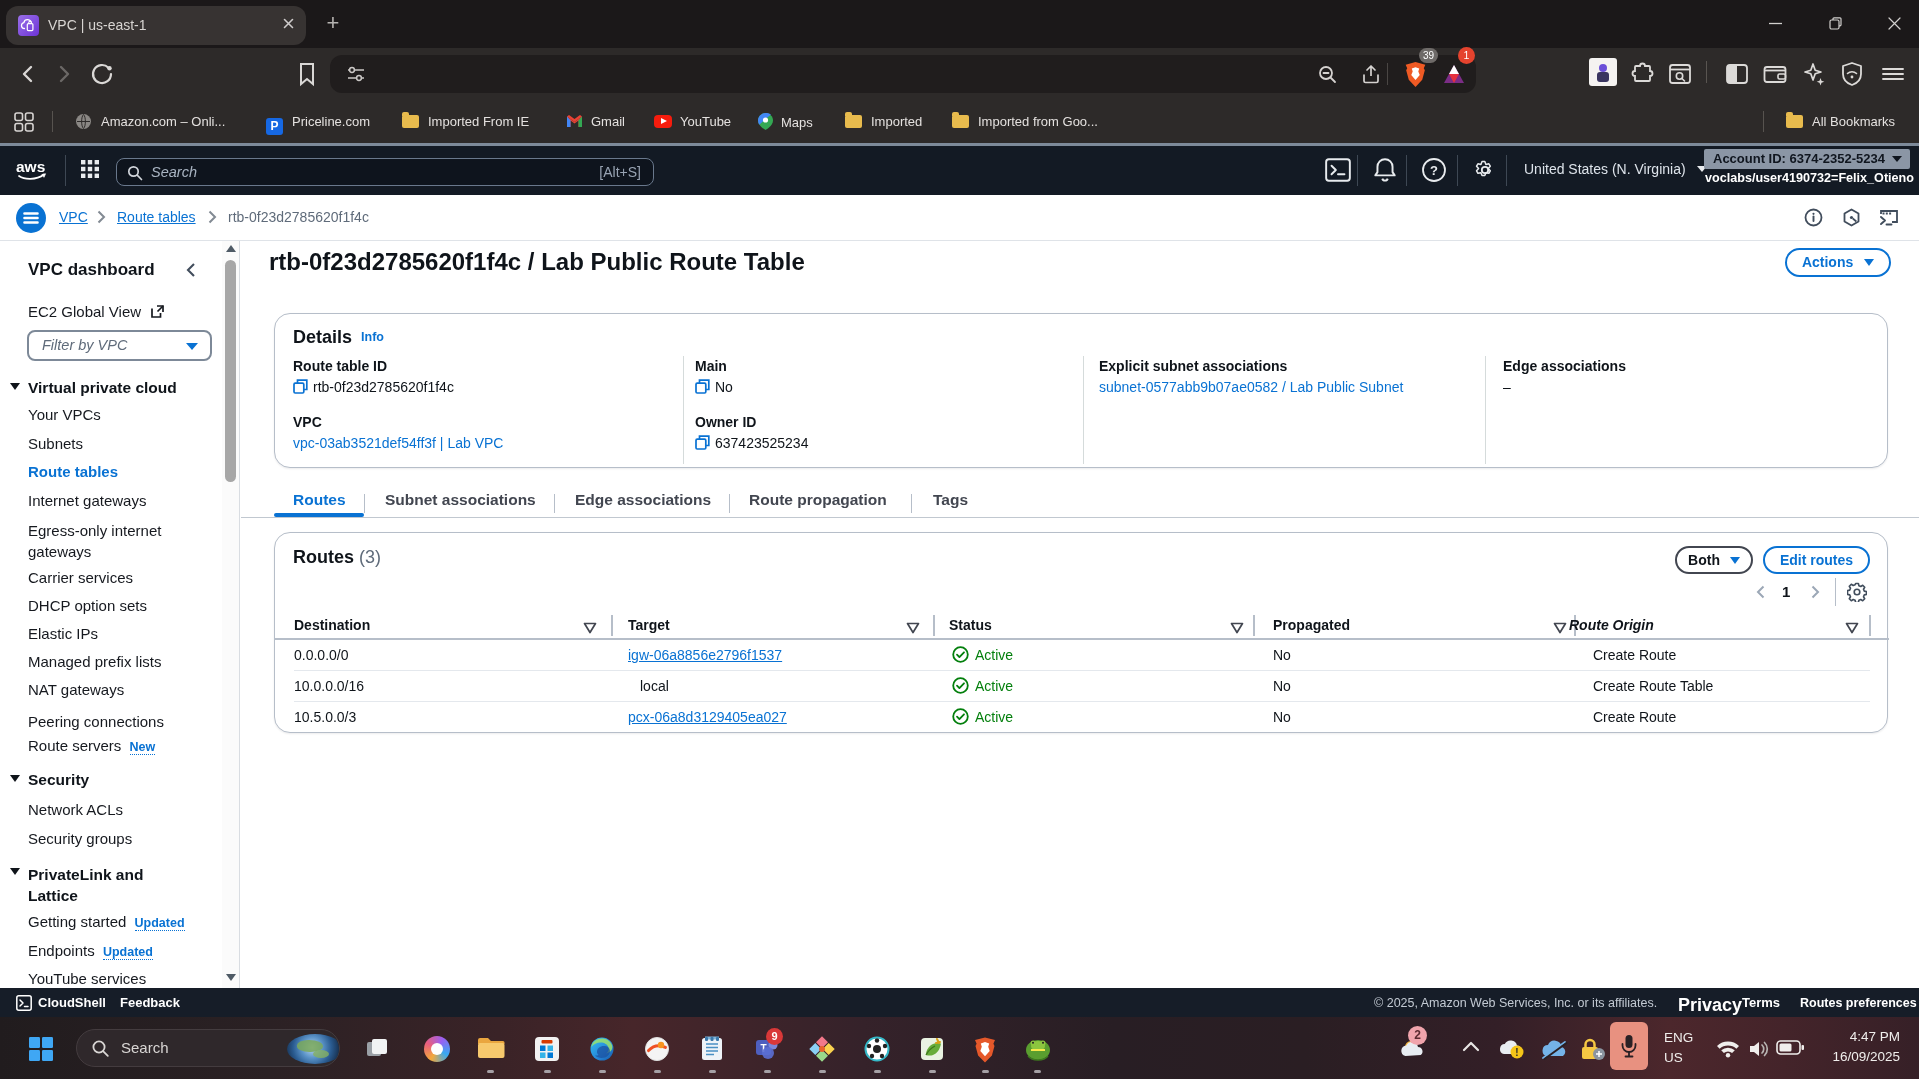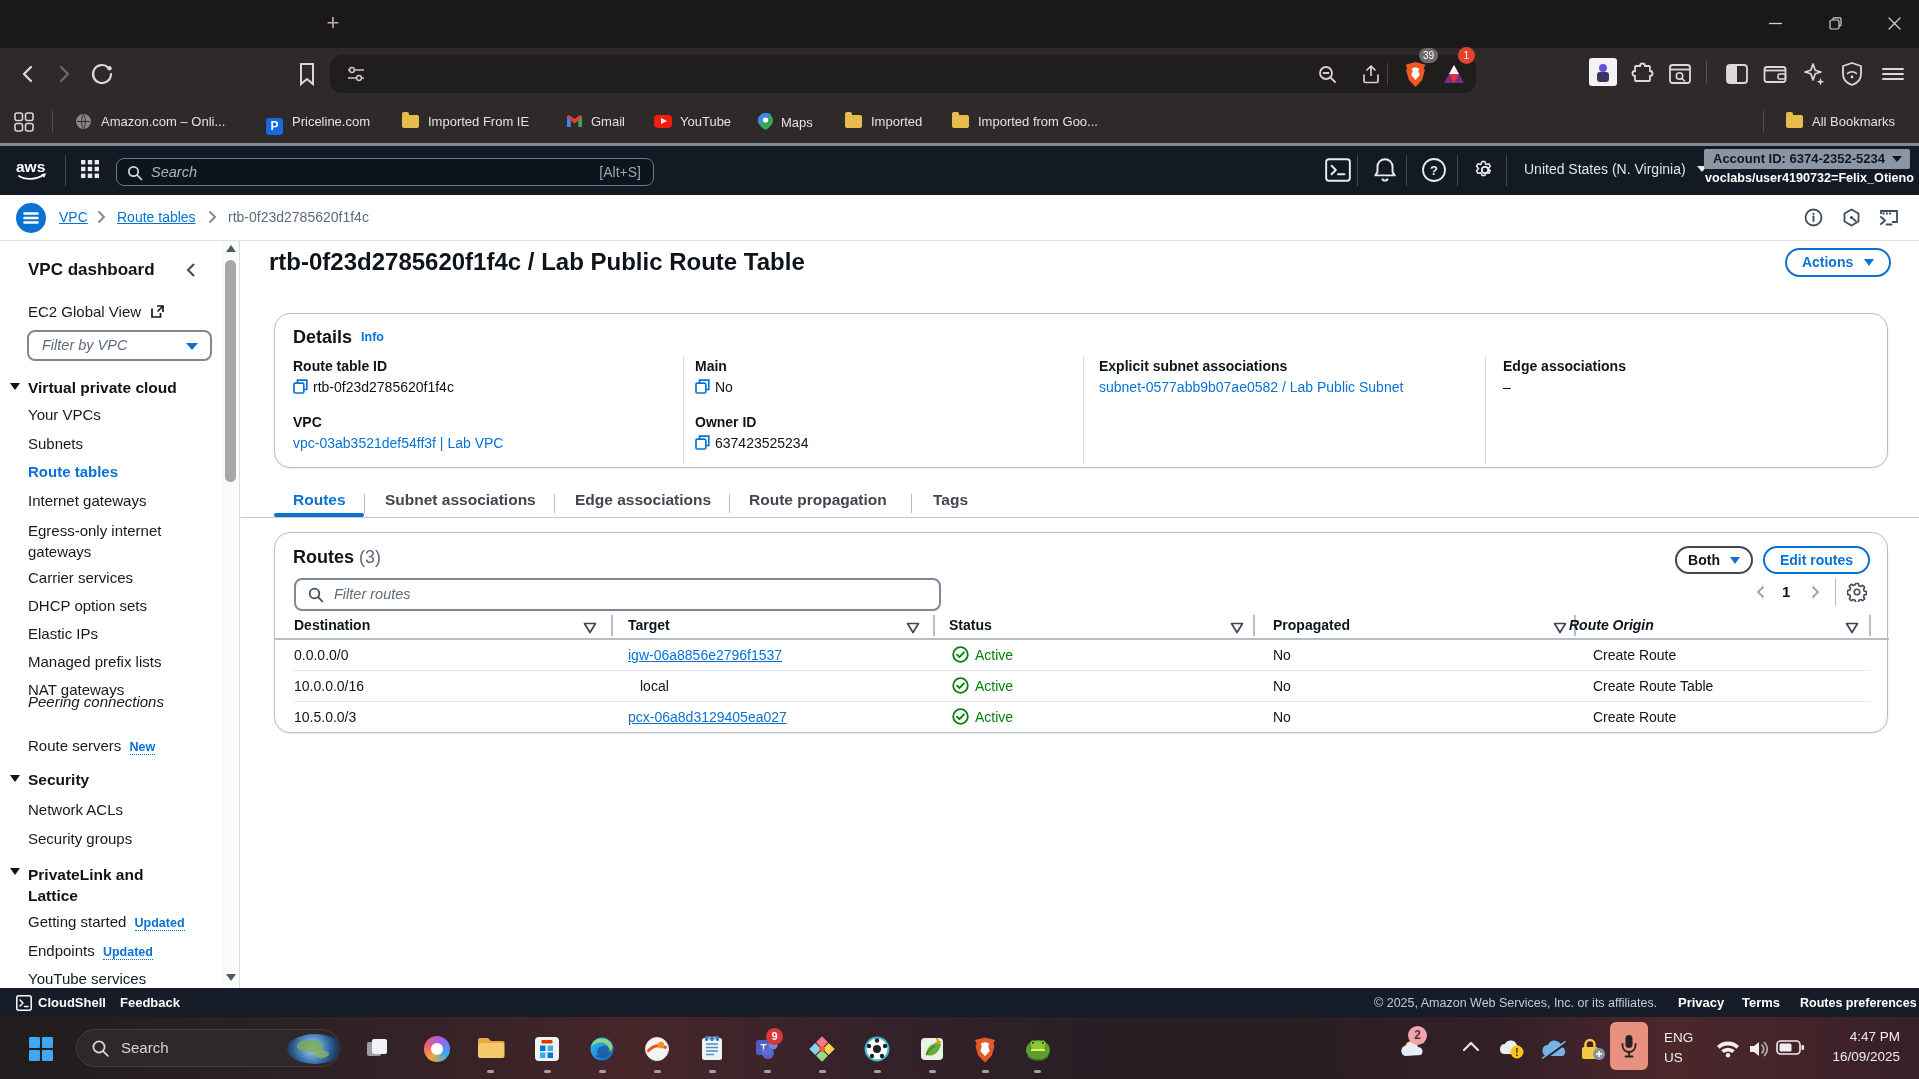--- a/index.html
+++ b/index.html
@@ -69,20 +69,33 @@
 .taskbar { left:0; top:1017px; width:1919px; height:62px;
   background:linear-gradient(90deg,#211c1e 0%,#2b2124 14%,#3a2327 26%,#47262a 33%,#35222a 45%,#281e24 58%,#2a1e23 68%,#331f27 78%,#4c272c 87%,#44242a 93%,#362027 100%); }
 .tico { top:19px; width:26px; height:26px; border-radius:5px; position:absolute;}
 .trun { top:53px; width:7px; height:3px; border-radius:2px; background:#a5a0a5; position:absolute;}
 </style>
 </head>
 <body>
 <div class="page">
 
 <div class="ab tabbar">
+  <div class="ab tab">
+    <div class="ab favicon">
+      <svg width="21" height="21" viewBox="0 0 21 21">
+            <path d="M6.5 13.5c-1.7 0-3-1.3-3-3 0-1.5 1-2.7 2.4-2.95C6.2 5.9 7.7 4.7 9.5 4.7c1.6 0 3 .95 3.6 2.4" fill="none" stroke="#fff" stroke-width="1.3" stroke-linecap="round"></path>
+            <rect x="9.3" y="8.6" width="5.6" height="7" rx="1" fill="none" stroke="#fff" stroke-width="1.2"></rect>
+            <path d="M10.8 8.5v-1a1.3 1.3 0 0 1 2.6 0v1" fill="none" stroke="#fff" stroke-width="1.1"></path>
+          </svg>
+    </div>
+    <div class="ab tabtitle">VPC | us-east-1</div>
+    <div class="ab tabclose"><svg width="13" height="13" viewBox="0 0 13 13">
+            <path d="M2.5 2.5l8 8M10.5 2.5l-8 8" stroke="#cfcccc" stroke-width="1.6" stroke-linecap="round"></path>
+          </svg></div>
+  </div>
   <div class="ab newtab">+</div>
   <div class="ab winctl" style="left:1768px;"><svg width="15" height="15" viewBox="0 0 15 15">
           <path d="M1 7.5h13" stroke="#d2d0ce" stroke-width="1.3"></path>
         </svg></div>
   <div class="ab winctl" style="left:1828px;"><svg width="15" height="15" viewBox="0 0 15 15">
           <rect x="2" y="4" width="9" height="9" rx="1.5" fill="none" stroke="#d2d0ce" stroke-width="1.2"></rect>
           <path d="M5 4V2.8a1 1 0 0 1 1-1h6a1 1 0 0 1 1 1v6a1 1 0 0 1-1 1h-1" fill="none" stroke="#d2d0ce" stroke-width="1.2"></path>
         </svg></div>
   <div class="ab winctl" style="left:1887px;"><svg width="15" height="15" viewBox="0 0 15 15">
           <path d="M2 2l11 11M13 2L2 13" stroke="#d2d0ce" stroke-width="1.2" stroke-linecap="round"></path>
@@ -317,21 +330,21 @@
   <div class="ab sitem" style="top:165px;">Your VPCs</div>
   <div class="ab sitem" style="top:194px;">Subnets</div>
   <div class="ab sitem" style="top:222px;color:#0972d3;font-weight:bold;">Route tables</div>
   <div class="ab sitem" style="top:251px;">Internet gateways</div>
   <div class="ab sitem" style="top:280px;line-height:20.5px;">Egress-only internet<br>gateways</div>
   <div class="ab sitem" style="top:328px;">Carrier services</div>
   <div class="ab sitem" style="top:356px;">DHCP option sets</div>
   <div class="ab sitem" style="top:384px;">Elastic IPs</div>
   <div class="ab sitem" style="top:412px;">Managed prefix lists</div>
   <div class="ab sitem" style="top:440px;">NAT gateways</div>
-  <div class="ab sitem" style="top:452px;font-style:italic;">Peering connections</div>
+  <div class="ab sitem" style="top:472px;">Peering connections</div>
   <div class="ab sitem" style="top:496px;">Route servers <span style="color:#0972d3;font-size:12.5px;font-weight:bold;border-bottom:1.5px dotted #0972d3;margin-left:4px;">New</span></div>
   <div class="ab stri" style="top:534px;"></div>
   <div class="ab shead" style="top:530px;">Security</div>
   <div class="ab sitem" style="top:560px;">Network ACLs</div>
   <div class="ab sitem" style="top:589px;">Security groups</div>
   <div class="ab stri" style="top:627px;"></div>
   <div class="ab shead" style="top:623px;line-height:21px;">PrivateLink and<br>Lattice</div>
   <div class="ab sitem" style="top:672px;">Getting started <span style="color:#0972d3;font-size:12.5px;font-weight:bold;border-bottom:1.5px dotted #0972d3;margin-left:4px;">Updated</span></div>
   <div class="ab sitem" style="top:701px;">Endpoints <span style="color:#0972d3;font-size:12.5px;font-weight:bold;border-bottom:1.5px dotted #0972d3;margin-left:4px;">Updated</span></div>
   <div class="ab sitem" style="top:729px;">YouTube services</div>
@@ -385,27 +398,20 @@
   <div class="ab" style="left:488px;top:253px;width:1px;height:19px;background:#b6bec9;"></div>
   <div class="ab" style="left:508px;top:250px;font-size:15.5px;font-weight:bold;color:#424650;">Route propagation</div>
   <div class="ab" style="left:670px;top:253px;width:1px;height:19px;background:#b6bec9;"></div>
   <div class="ab" style="left:692px;top:250px;font-size:15.5px;font-weight:bold;color:#424650;">Tags</div>
 
   <div class="ab card" style="left:33px;top:291px;width:1614px;height:201px;">
     <div class="ab" style="left:18px;top:14px;font-size:18px;font-weight:bold;color:#0f141a;">Routes <span style="font-weight:normal;color:#5f6b7a;">(3)</span></div>
     <div class="ab btn" style="left:1400px;top:13px;width:78px;height:28px;border:2px solid #424650;color:#0f141a;line-height:24px;border-radius:14px;">Both
       <span style="display:inline-block;margin-left:6px;width:0;height:0;border-left:5.5px solid transparent;border-right:5.5px solid transparent;border-top:7px solid #0972d3;vertical-align:1px;"></span></div>
     <div class="ab btn" style="left:1488px;top:13px;width:107px;height:28px;border:2px solid #0972d3;color:#0972d3;line-height:24px;border-radius:14px;">Edit routes</div>
-    <div class="ab" style="left:19px;top:45px;width:647px;height:33px;border:2px solid #7d8998;border-radius:8px;">
-      <svg class="ab" style="left:12px;top:7px;" width="16" height="16" viewBox="0 0 16 16">
-            <circle cx="6.5" cy="6.5" r="4.8" fill="none" stroke="#414d5c" stroke-width="1.8"></circle>
-            <path d="M10.2 10.2L14.3 14.3" stroke="#414d5c" stroke-width="1.8" stroke-linecap="round"></path>
-          </svg>
-      <div class="ab" style="left:38px;top:6px;font-size:14.5px;font-style:italic;color:#5f6b7a;">Filter routes</div>
-    </div>
     <svg class="ab" style="left:1479px;top:50px;" width="14" height="18" viewBox="0 0 14 18">
           <path d="M9.5 3.5L4 9l5.5 5.5" fill="none" stroke="#9ba7b6" stroke-width="2"></path>
         </svg>
     <div class="ab" style="left:1507px;top:50px;font-size:15px;font-weight:bold;color:#0f141a;">1</div>
     <svg class="ab" style="left:1533px;top:50px;" width="14" height="18" viewBox="0 0 14 18">
           <path d="M4.5 3.5L10 9l-5.5 5.5" fill="none" stroke="#9ba7b6" stroke-width="2"></path>
         </svg>
     <div class="ab" style="left:1560px;top:45px;width:1px;height:28px;background:#b6bec9;"></div>
     <svg class="ab" style="left:1572px;top:49px;" width="20" height="20" viewBox="0 0 20 20">
           <path d="M8.6 1.5h2.8l.5 2.2 1.9.8 1.9-1.2 2 2-1.2 1.9.8 1.9 2.2.5v2.8l-2.2.5-.8 1.9 1.2 1.9-2 2-1.9-1.2-1.9.8-.5 2.2H8.6l-.5-2.2-1.9-.8-1.9 1.2-2-2 1.2-1.9-.8-1.9-2.2-.5V8.6l2.2-.5.8-1.9-1.2-1.9 2-2 1.9 1.2 1.9-.8z" fill="none" stroke="#414d5c" stroke-width="1.6" stroke-linejoin="round"></path>
@@ -472,21 +478,21 @@
 </div>
 
 <div class="ab" style="left:0;top:988px;width:1919px;height:29px;background:#161d28;">
   <svg class="ab" style="left:16px;top:7px;" width="16" height="16" viewBox="0 0 16 16">
         <rect x="0.8" y="0.8" width="14.4" height="14.4" rx="2" fill="none" stroke="#fff" stroke-width="1.5"></rect>
         <path d="M4 5l3 3-3 3M8.5 11.5H12" fill="none" stroke="#fff" stroke-width="1.5" stroke-linecap="round" stroke-linejoin="round"></path>
       </svg>
   <div class="ab" style="left:38px;top:7px;font-size:13px;font-weight:bold;color:#fff;">CloudShell</div>
   <div class="ab" style="left:120px;top:7px;font-size:13px;font-weight:bold;color:#fff;">Feedback</div>
   <div class="ab" style="left:1374px;top:7.5px;font-size:12.5px;color:#c3cad3;">© 2025, Amazon Web Services, Inc. or its affiliates.</div>
-  <div class="ab" style="left:1678px;top:7px;font-size:13px;font-weight:bold;color:#fff;">Privacy</div>
+  <div class="ab" style="left:1678px;top:7px;font-size:18px;font-weight:bold;color:#fff;">Privacy</div>
   <div class="ab" style="left:1742px;top:7px;font-size:13px;font-weight:bold;color:#fff;">Terms</div>
   <div class="ab" style="left:1800px;top:7.5px;font-size:12.5px;font-weight:bold;color:#fff;white-space:nowrap;">Routes preferences</div>
 </div>
 
 <div class="ab taskbar" id="taskbar">
 
   <svg class="ab" style="left:29px;top:20px;" width="24" height="24" viewBox="0 0 24 24">
         <rect x="0" y="0" width="11" height="11" rx="1.2" fill="#3fa7f4"></rect>
         <rect x="13" y="0" width="11" height="11" rx="1.2" fill="#3fa7f4"></rect>
         <rect x="0" y="13" width="11" height="11" rx="1.2" fill="#3fa7f4"></rect>

